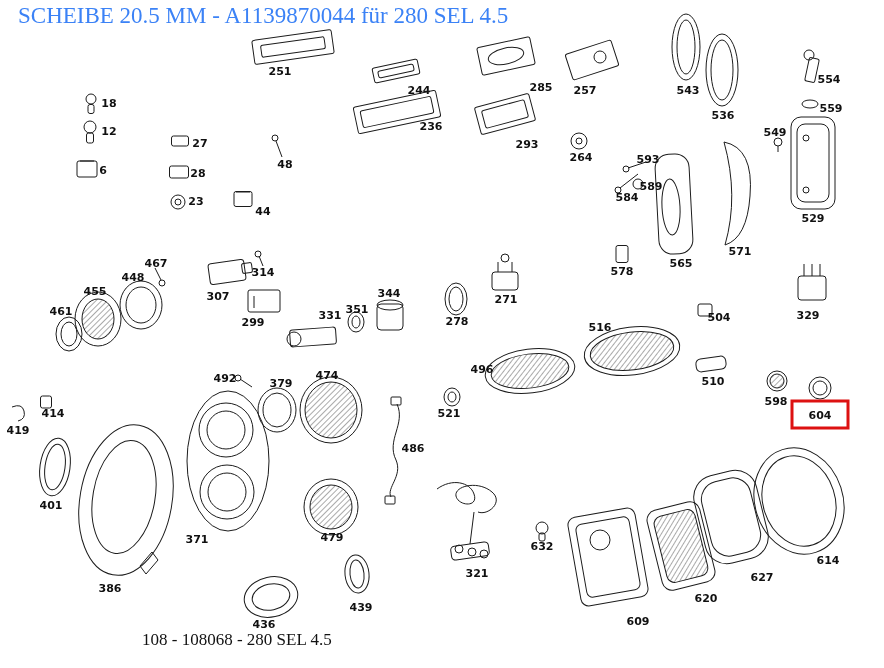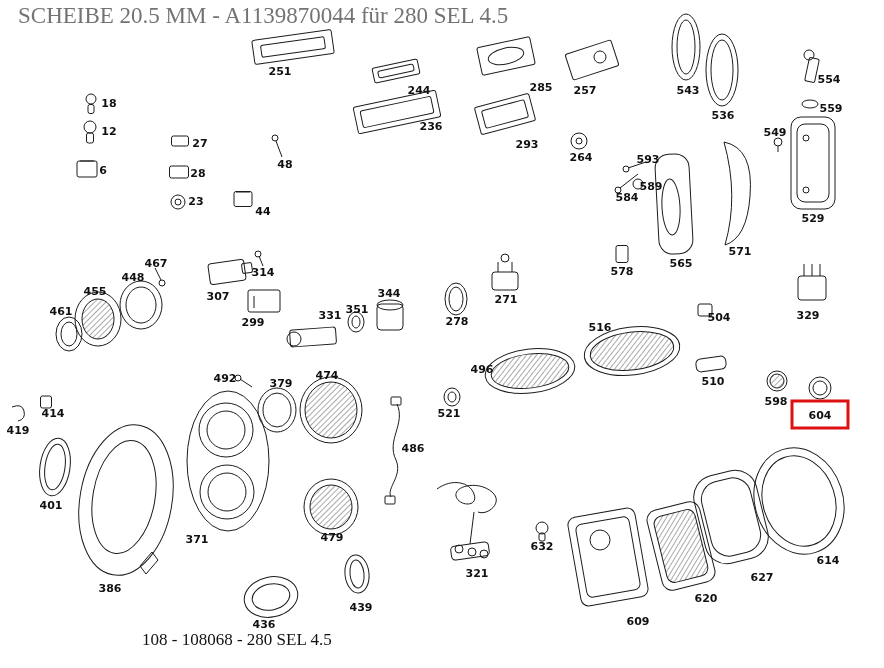--- a/index.html
+++ b/index.html
@@ -1,19 +1,19 @@
 <!DOCTYPE html>
 <html><head>
 <meta charset="utf-8">
 <style>
   html,body{margin:0;padding:0;background:#ffffff;}
   .stage{position:relative;width:884px;height:668px;background:#ffffff;overflow:hidden;
          font-family:"DejaVu Sans",sans-serif;}
   .title{position:absolute;left:18px;top:3px;font-family:"Liberation Serif","DejaVu Serif",serif;
-         font-size:23px;color:#737373;white-space:nowrap;}
+         font-size:23px;color:#3b82f6;white-space:nowrap;}
   .footer{position:absolute;left:142px;top:630px;font-family:"Liberation Serif","DejaVu Serif",serif;
           font-size:17px;color:#121212;white-space:nowrap;}
   svg.canvas{position:absolute;left:0;top:0;}
   .plabel{font-family:"DejaVu Sans",sans-serif;font-size:11px;font-weight:bold;fill:#101010;}
 </style>
 </head>
 <body>
 
 <div class="stage">
   <svg class="canvas" width="884" height="668" viewBox="0 0 884 668">

